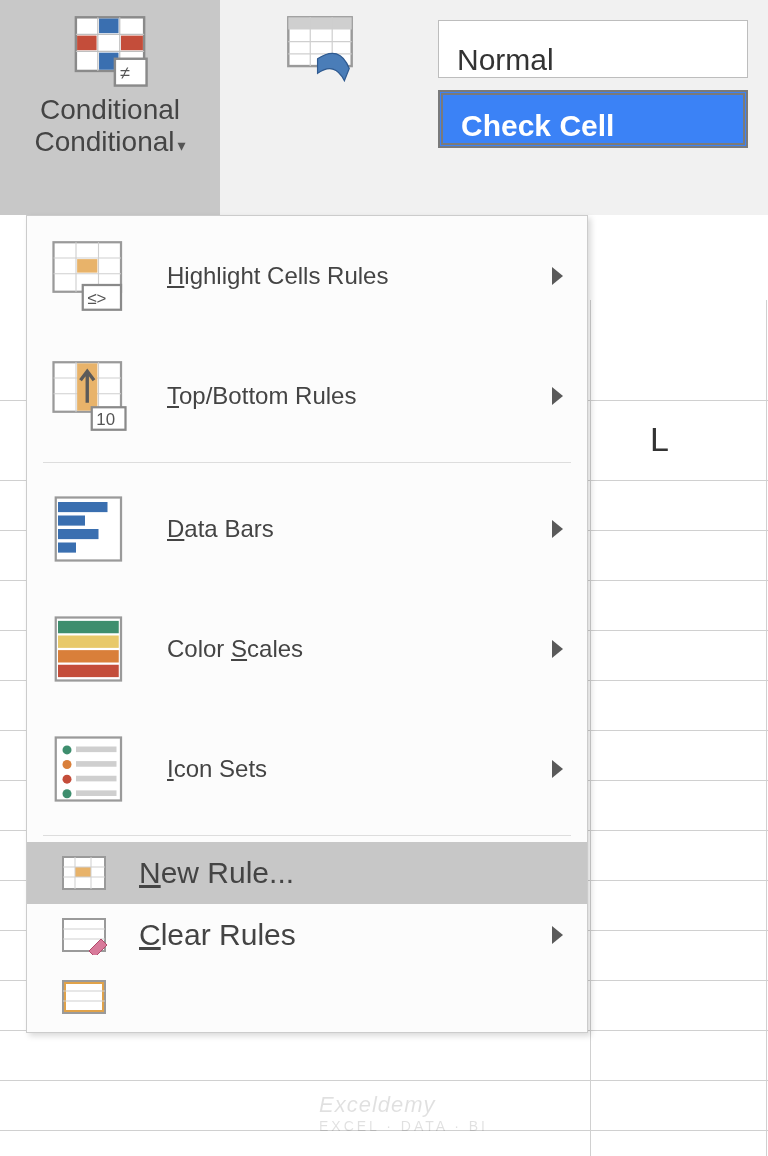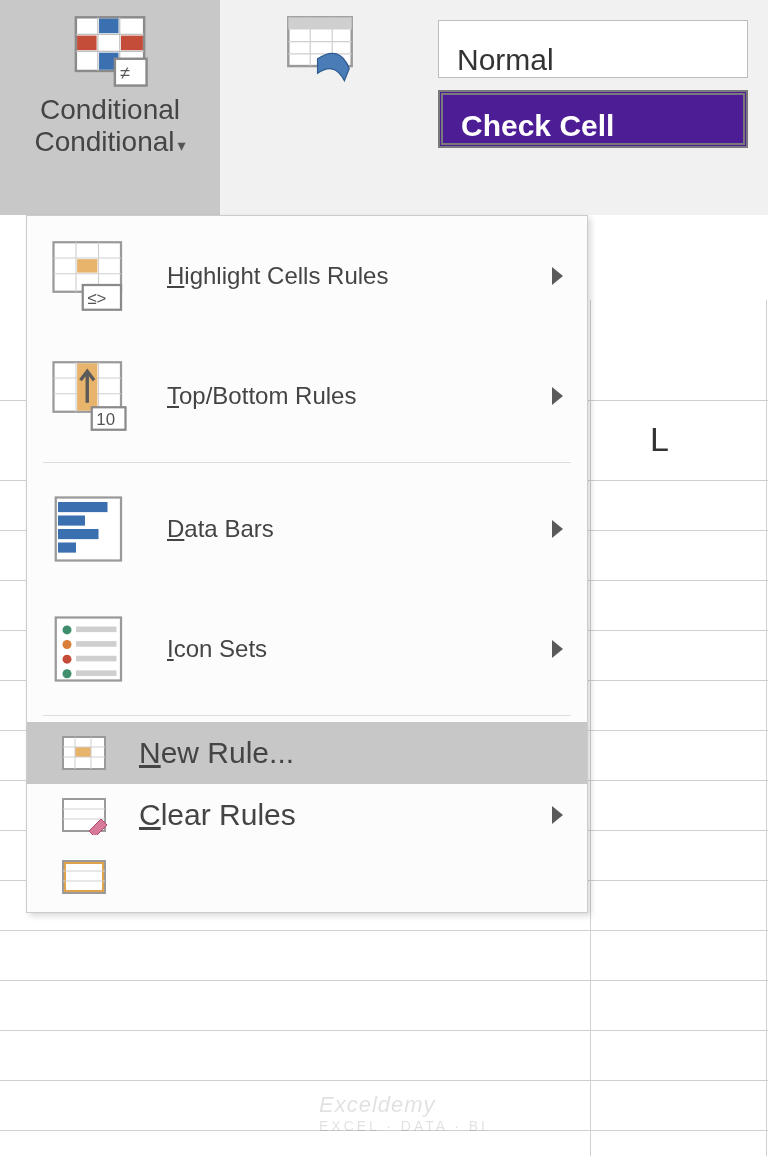--- a/index.html
+++ b/index.html
@@ -52,21 +52,21 @@
     height: 58px;
     display: flex;
     align-items: flex-end;
     padding: 0 18px;
     font-size: 30px;
     margin-bottom: 12px;
     background: #fff;
     color: #333;
   }
   .style-cell.check {
-    background: #4c1d95;
+    background: #3b82f6;
     color: #fff;
     border: 5px double #7a7a7a;
     font-weight: 600;
   }
   
   .grid {
     position: absolute;
     left: 0; top: 300px;
     width: 768px;
     height: 900px;
@@ -264,20 +264,33 @@
         <rect x="8" y="8" width="44" height="9" fill="#3a6fb0"></rect>
         <rect x="8" y="20" width="24" height="9" fill="#3a6fb0"></rect>
         <rect x="8" y="32" width="36" height="9" fill="#3a6fb0"></rect>
         <rect x="8" y="44" width="16" height="9" fill="#3a6fb0"></rect>
       </svg>
     </div>
     <div class="mlabel"><span class="u">D</span>ata Bars</div>
     <div class="arrow"></div>
   </div>
 
+  <div class="menu-item">
+    <div class="micon">
+      <svg viewBox="0 0 80 64" width="90" height="74">
+        <rect x="6" y="4" width="58" height="56" fill="#fff" stroke="#9a9a9a" stroke-width="2"></rect>
+        <rect x="8" y="7" width="54" height="11" fill="#3e8e6e"></rect>
+        <rect x="8" y="20" width="54" height="11" fill="#e8c96a"></rect>
+        <rect x="8" y="33" width="54" height="11" fill="#d97f3a"></rect>
+        <rect x="8" y="46" width="54" height="11" fill="#c44d3a"></rect>
+      </svg>
+    </div>
+    <div class="mlabel">Color <span class="u">S</span>cales</div>
+    <div class="arrow"></div>
+  </div>
 
   <div class="menu-item">
     <div class="micon">
       <svg viewBox="0 0 80 64" width="90" height="74">
         <rect x="6" y="4" width="58" height="56" fill="#fff" stroke="#9a9a9a" stroke-width="2"></rect>
         <circle cx="16" cy="15" r="4" fill="#3e8e6e"></circle>
           <rect x="24" y="12" width="36" height="5" fill="#cfcfcf"></rect>
         <circle cx="16" cy="28" r="4" fill="#d97f3a"></circle>
           <rect x="24" y="25" width="36" height="5" fill="#cfcfcf"></rect>
         <circle cx="16" cy="41" r="4" fill="#c44d3a"></circle>

